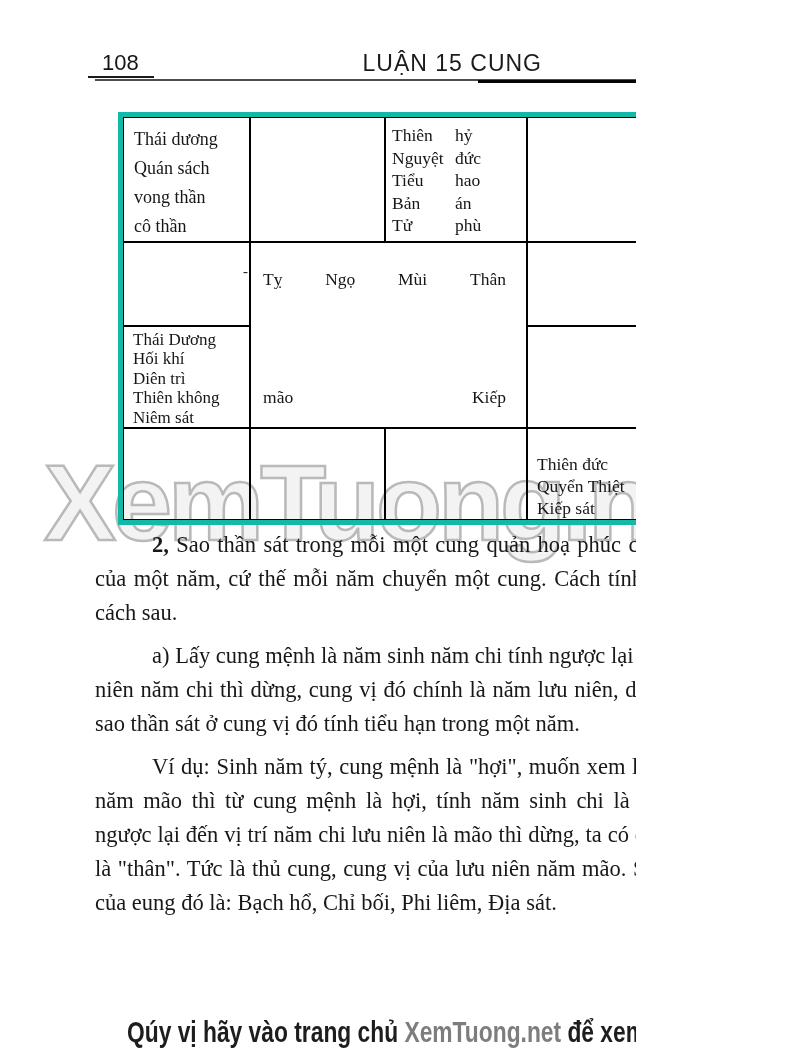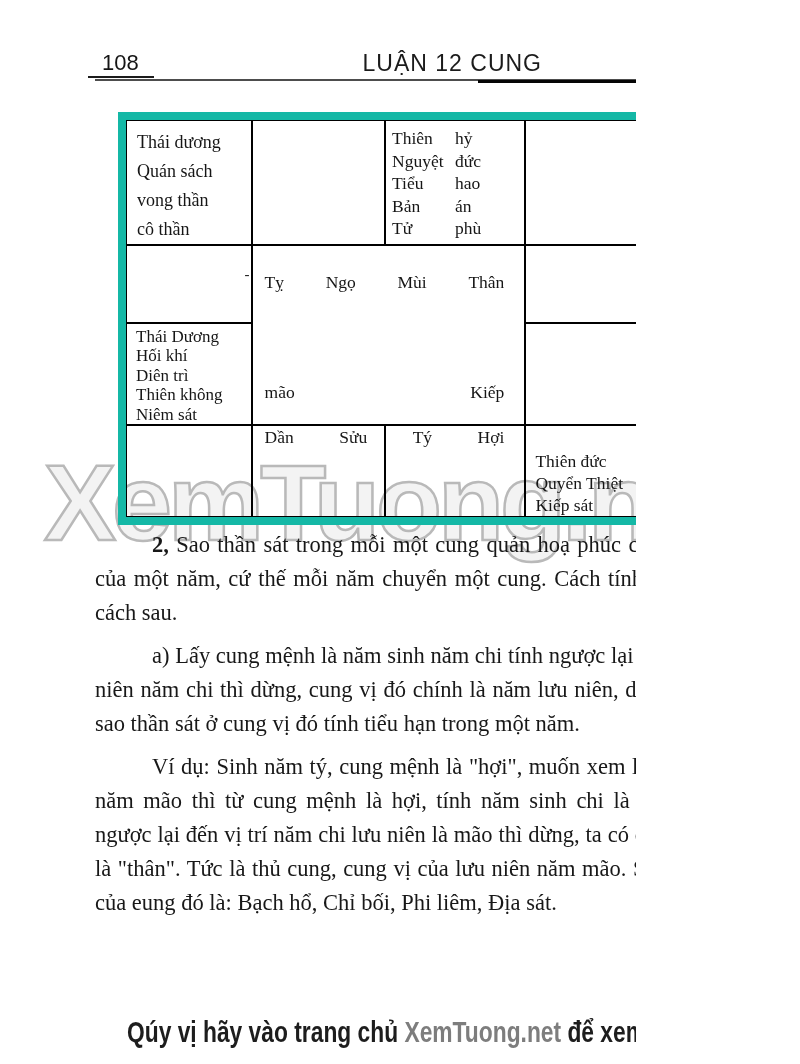--- a/index.html
+++ b/index.html
@@ -15,35 +15,35 @@
   .header-rule-thin{position:absolute;left:95px;top:79px;width:610px;height:2px;background:#4d4d4d;}
   .header-rule-thick{position:absolute;left:478px;top:80px;width:228px;height:3px;background:#050505;}
 
   
   .watermark{position:absolute;left:44px;top:440px;z-index:0;white-space:nowrap;
       font-family:"Liberation Sans",sans-serif;font-weight:bold;font-size:108px;letter-spacing:-4px;
       color:var(--watermark_fill,#f3f3f3);-webkit-text-stroke:2.5px var(--watermark_stroke,#b9b9b9);}
 
   
   .chart{position:absolute;left:118px;top:112px;width:540px;height:413px;z-index:1;
-      box-sizing:border-box;border:8px solid #14b8a6;display:grid;
+      box-sizing:border-box;border:5px solid #14b8a6;display:grid;
       grid-template-columns:128fr 136fr 143fr 127fr;
       grid-template-rows:117fr 106fr 100fr 84fr;}
   .cell{border:1px solid #000;box-sizing:border-box;background:transparent;position:relative;}
   .cell-top-left{padding:7px 2px 0 10px;font-size:18px;line-height:29px;}
   .cell-top-third{padding:6px 0 0 6px;font-size:17.5px;line-height:22.5px;}
   .tw{display:flex;}
   .tw .w1{display:inline-block;width:63px;}
   .cell-mid-left{padding:3px 0 0 9px;font-size:17px;line-height:19.5px;}
   .cell-bottom-right{padding:24px 0 0 9px;font-size:17.5px;line-height:22px;}
   .cell-center{grid-column:2/4;grid-row:2/4;font-size:17.5px;}
   .branch-row{position:absolute;left:12px;right:20px;display:flex;justify-content:space-between;}
   .branch-row-1{top:10px;margin-top:16px;}
   .branch-row-2{top:57px;}
-  .branch-row-3{top:136px;align-items:flex-end;}
+  .branch-row-3{top:144px;align-items:flex-end;}
   .branch-row-4{top:181px;}
   .stray-mark{position:absolute;top:20px;right:1px;font-size:15px;color:#222;}
 
   
   .body-text{position:absolute;left:95px;top:528px;width:612px;z-index:1;
       font-size:22.5px;line-height:34px;text-align:justify;color:#181818;}
   .body-text p{margin:0 0 9px 0;text-indent:57px;}
   .lead-bold{font-weight:bold;}
 
   
@@ -53,21 +53,21 @@
   .footer-inner{display:inline-block;transform:scaleX(0.76);transform-origin:50% 50%;}
   .footer-brand{color:var(--brand_gray,#7d7d7d);}
 </style>
 </head>
 <body>
 
 <div class="page">
 
   <div class="page-number">108</div>
   <div class="page-number-underline"></div>
-  <div class="header-title">LUẬN 12 CUNG</div>
+  <div class="header-title">LUẬN 15 CUNG</div>
   <div class="header-rule-thin"></div>
   <div class="header-rule-thick"></div>
 
   <div class="watermark">XemTuong.net</div>
 
   <div class="chart">
 
     <div class="cell cell-top-left">
       <div>Thái dương</div>
       <div>Quán sách</div>
@@ -110,26 +110,20 @@
       <div class="branch-row branch-row-1">
         <span>Tỵ</span>
         <span>Ngọ</span>
         <span>Mùi</span>
         <span>Thân</span>
       </div>
       <div class="branch-row branch-row-3">
         <span>mão</span>
         <span>Kiếp</span>
       </div>
-      <div class="branch-row branch-row-4">
-        <span>Dần</span>
-        <span>Sửu</span>
-        <span>Tý</span>
-        <span>Hợi</span>
-      </div>
     </div>
 
     <div class="cell"></div>
 
     <div class="cell cell-mid-left">
       <div>Thái Dương</div>
       <div>Hối khí</div>
       <div>Diên trì</div>
       <div>Thiên không</div>
       <div>Niêm sát</div>

